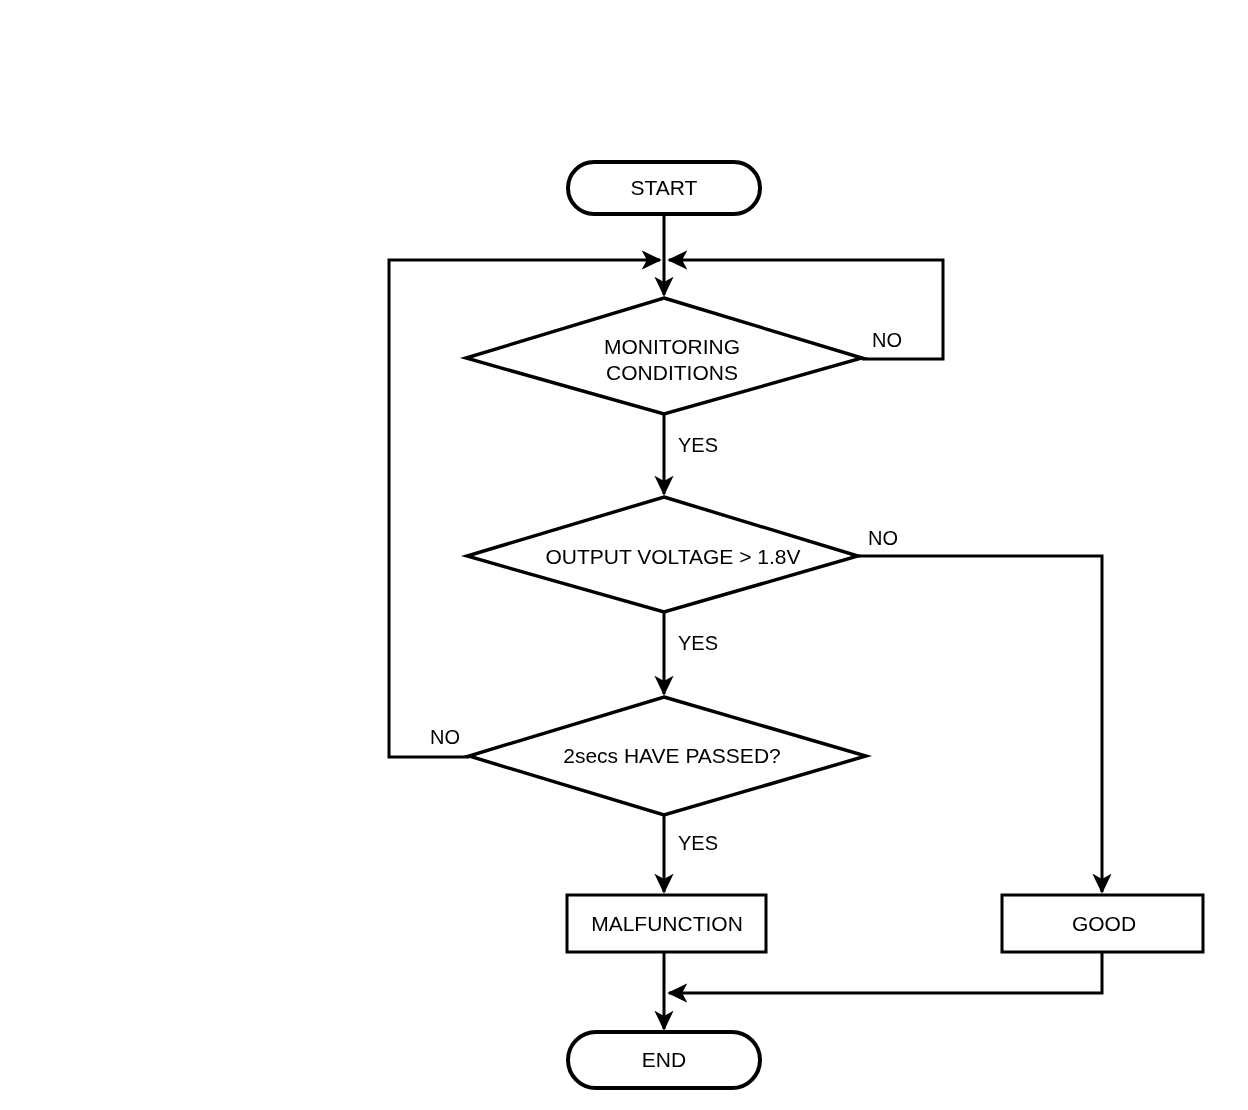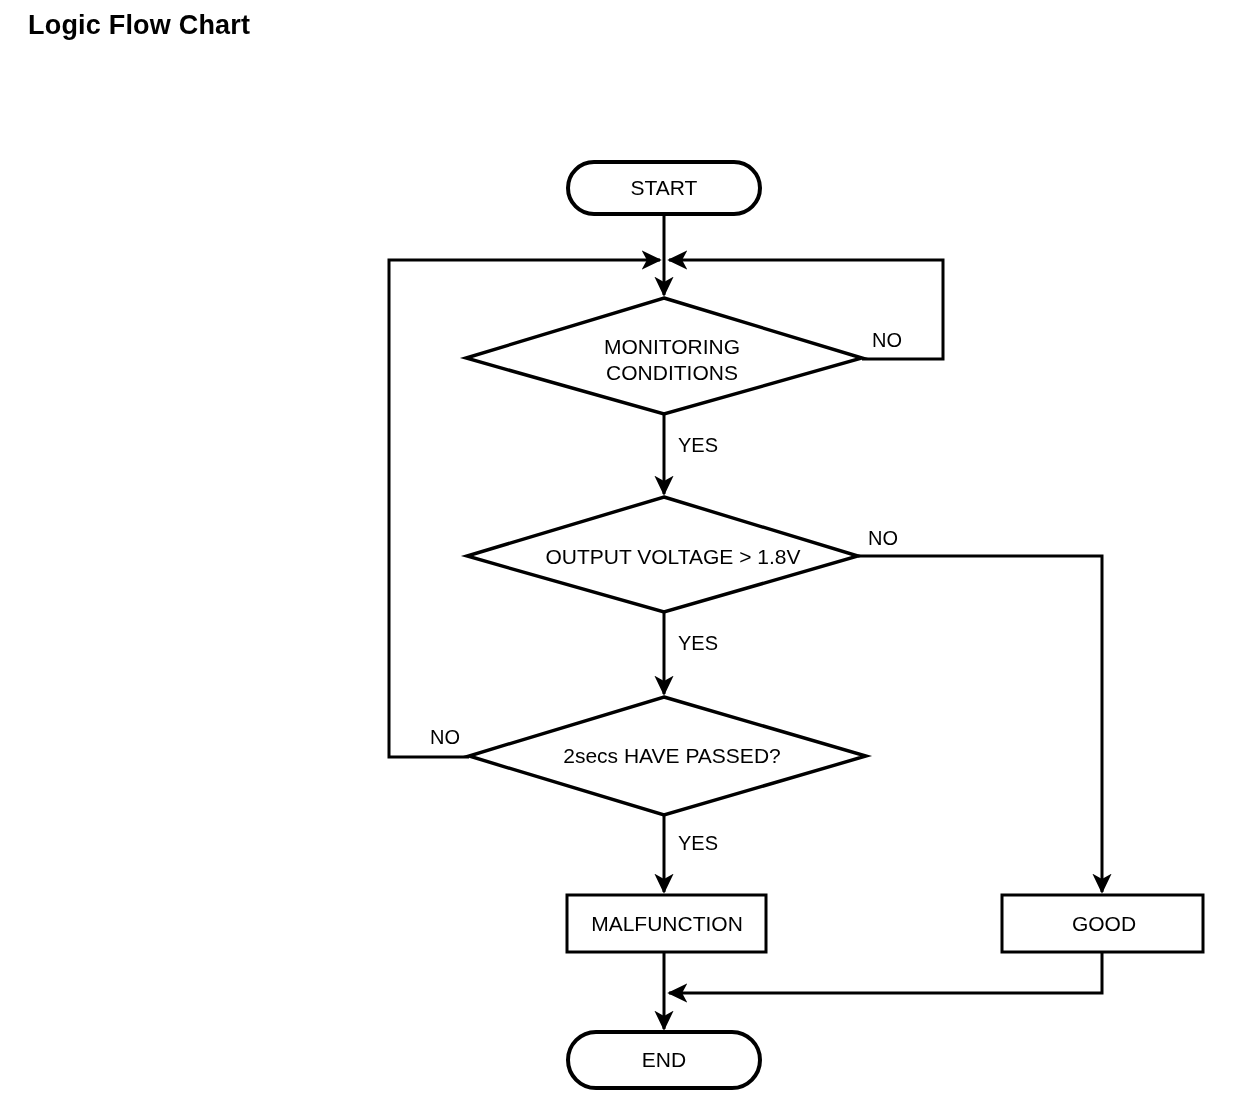--- a/index.html
+++ b/index.html
@@ -65,21 +65,20 @@
     stroke: #000000;
     stroke-width: 3;
     fill: none;
   }
 </style>
 </head>
 <body>
 
 <div id="page">
 
-  <div id="page-title">Logic Flow Chart</div>
 
   <svg id="flow-svg" width="1248" height="1110" viewBox="0 0 1248 1110">
 
     <defs>
       <marker id="arrow" viewBox="0 0 12 12" refX="10.5" refY="6" markerWidth="7" markerHeight="7" orient="auto-start-reverse">
         <path d="M 0 0.5 L 11.5 6 L 0 11.5 L 3 6 z" fill="#000000"></path>
       </marker>
       <marker id="arrow-head" viewBox="0 0 12 12" refX="10.5" refY="6" markerWidth="7" markerHeight="7" orient="auto">
         <path d="M 0 0.5 L 11.5 6 L 0 11.5 L 3 6 z" fill="#000000"></path>
       </marker>

